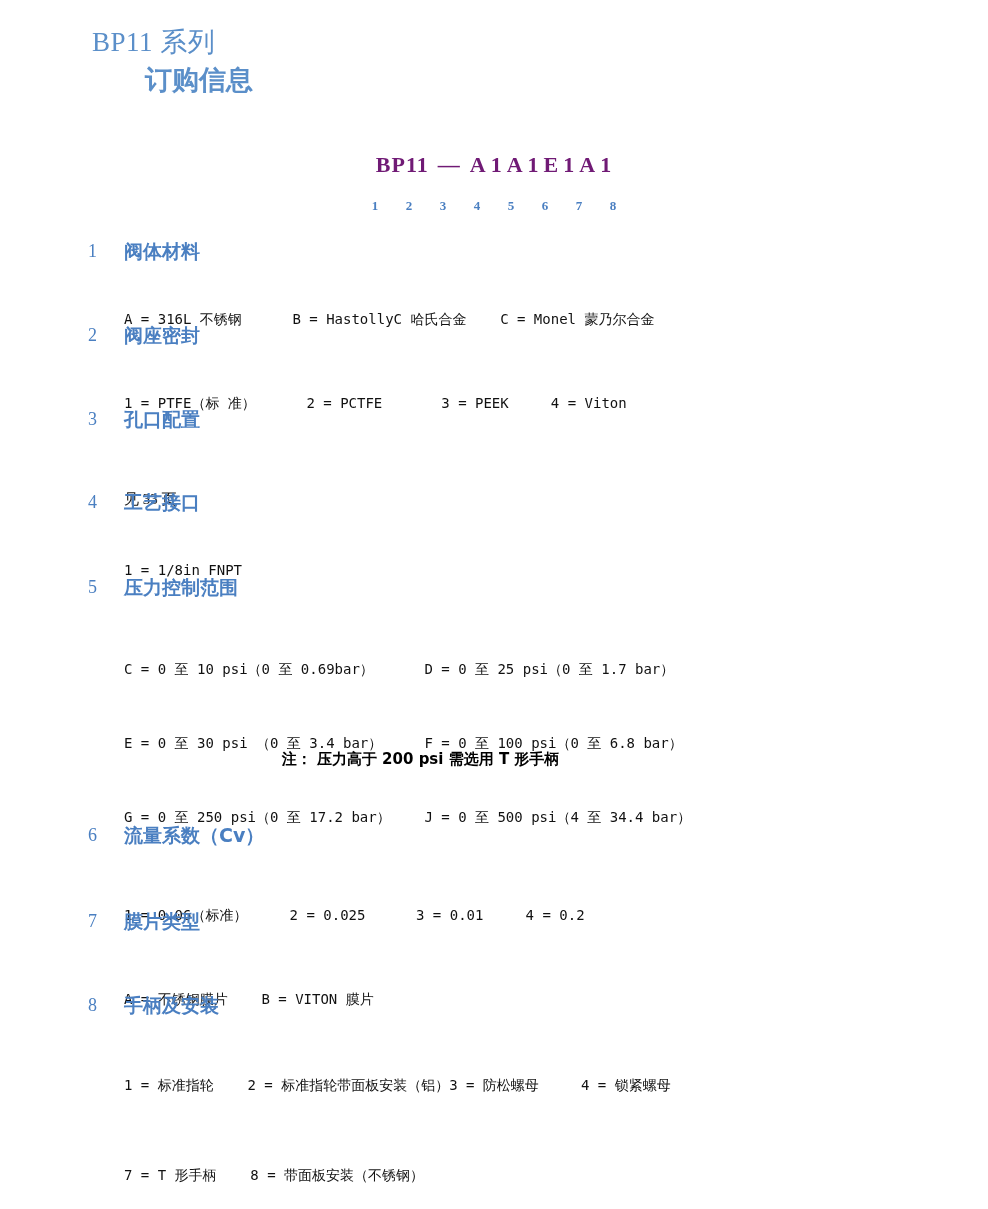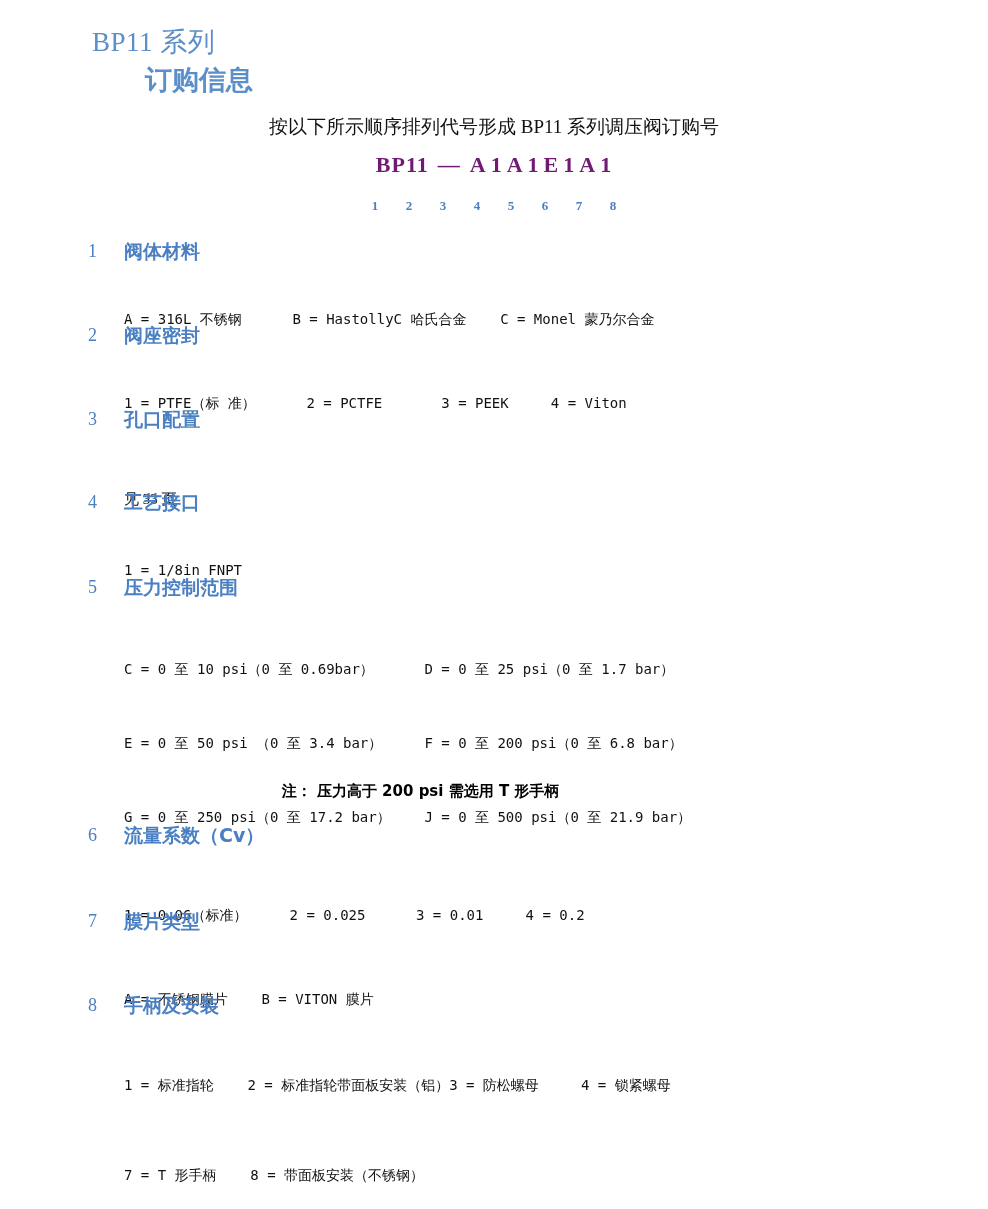--- a/index.html
+++ b/index.html
@@ -129,37 +129,35 @@
 
   .note {
     position: absolute;
     left: 0;
     width: 841px;
     text-align: center;
     font-size: 15px;
     font-weight: bold;
     font-family: "DejaVu Sans", sans-serif;
     color: #000000;
-    margin-top: 32px;
   }
 
   .plain-serif {
     font-family: "Liberation Serif", serif;
     font-size: 15px;
   }
 </style>
 </head>
 <body>
 
 <div class="page">
 
   <div class="doc-title">BP11 系列</div>
   <div class="doc-subtitle">订购信息</div>
 
-  <div class="order-line">按以下所示顺序排列代号形成 BP11 系列调压阀订购号</div>
 
   <div class="code-line">
     <span class="seg">BP11</span><span class="dash">—</span><span class="seg">A</span><span class="seg">1</span><span class="seg">A</span><span class="seg">1</span><span class="seg">E</span><span class="seg">1</span><span class="seg">A</span><span class="seg">1</span>
   </div>
 
   <div class="index-line">
     <span class="idx">1</span><span class="idx">2</span><span class="idx">3</span><span class="idx">4</span><span class="idx">5</span><span class="idx">6</span><span class="idx">7</span><span class="idx">8</span>
   </div>
 
   <div class="section" style="top:241px">
@@ -202,22 +200,22 @@
     </div>
   </div>
 
   <div class="section" style="top:577px">
     <div class="sec-head">
       <span class="sec-num">5</span>
       <span class="sec-title">压力控制范围</span>
     </div>
     <div class="sec-body" style="top:50px">
       <div class="row">C = 0 至 10 psi（0 至 0.69bar）      D = 0 至 25 psi（0 至 1.7 bar）</div>
-      <div class="row">E = 0 至 50 psi （0 至 3.4 bar）     F = 0 至 200 psi（0 至 6.8 bar）</div>
-      <div class="row">G = 0 至 250 psi（0 至 17.2 bar）    J = 0 至 500 psi（0 至 21.9 bar）</div>
+      <div class="row">E = 0 至 30 psi （0 至 3.4 bar）     F = 0 至 100 psi（0 至 6.8 bar）</div>
+      <div class="row">G = 0 至 250 psi（0 至 17.2 bar）    J = 0 至 500 psi（4 至 34.4 bar）</div>
     </div>
   </div>
 
   <div class="note" style="top:750px">注： 压力高于 200 psi 需选用 T 形手柄</div>
 
   <div class="section" style="top:825px">
     <div class="sec-head">
       <span class="sec-num">6</span>
       <span class="sec-title">流量系数（Cv）</span>
     </div>

